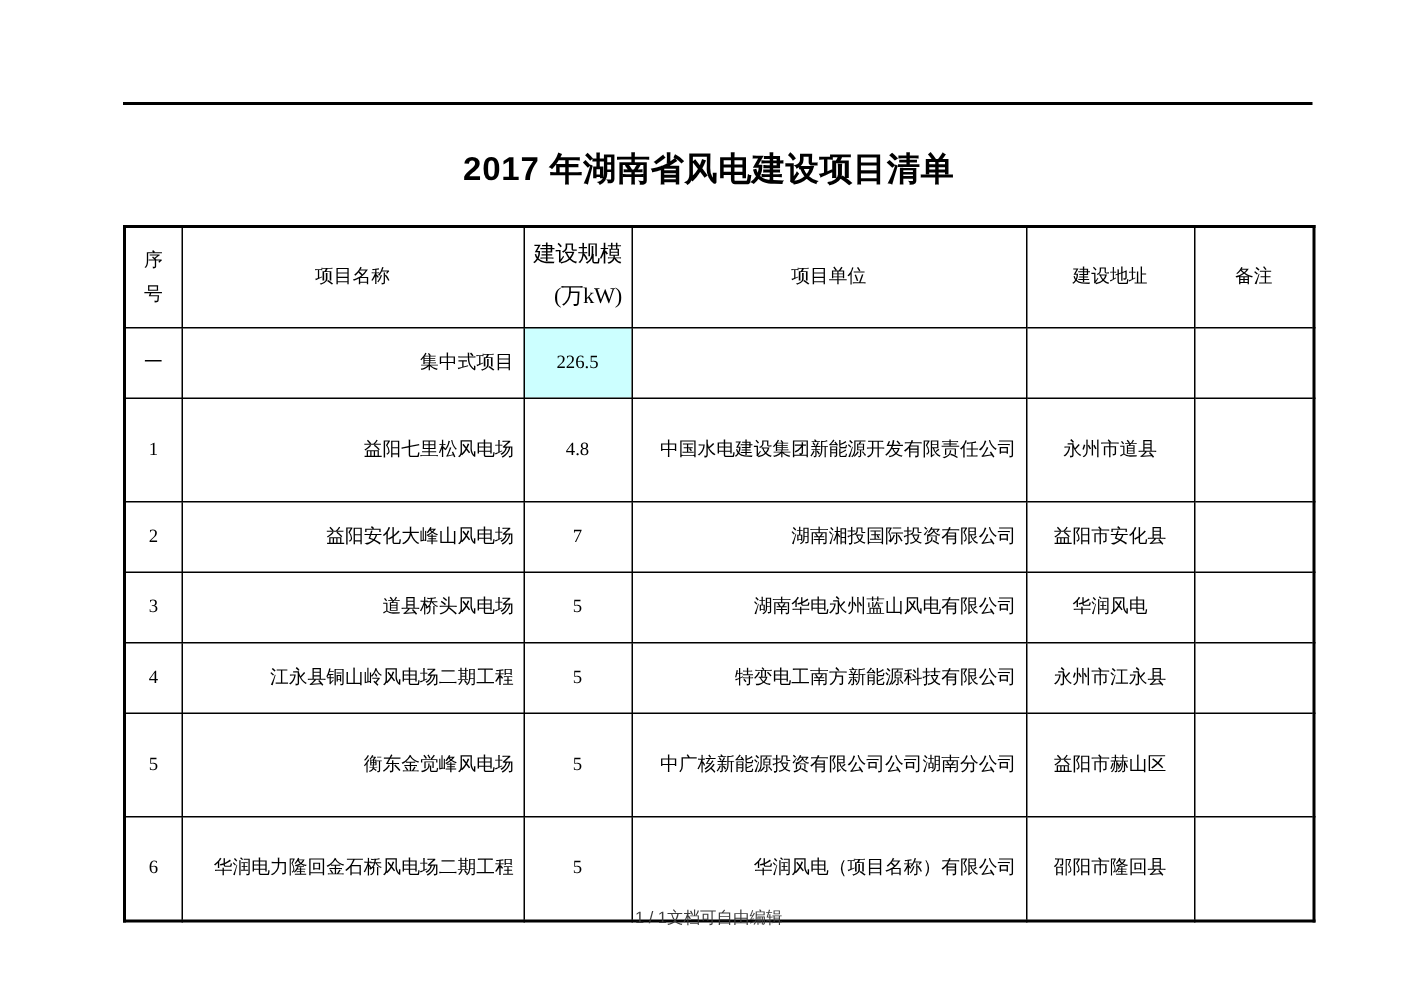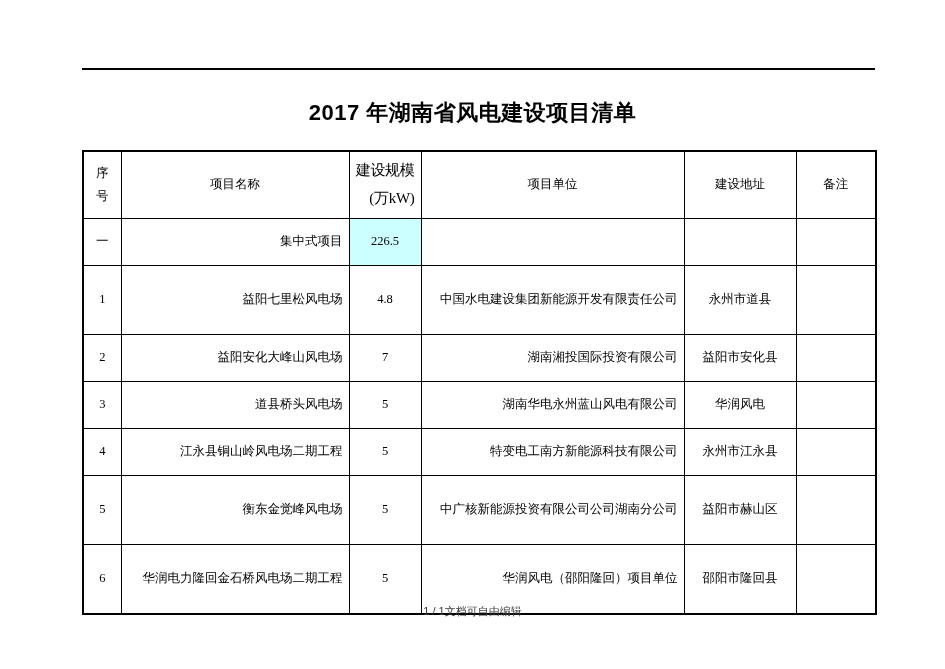--- a/index.html
+++ b/index.html
@@ -189,21 +189,21 @@
           <td class="c-left">衡东金觉峰风电场</td>
           <td class="c-center">5</td>
           <td class="c-left">中广核新能源投资有限公司公司湖南分公司</td>
           <td class="c-center">益阳市赫山区</td>
           <td class="c-center"></td>
         </tr>
         <tr class="row-data row-tall">
           <td class="c-center">6</td>
           <td class="c-left">华润电力隆回金石桥风电场二期工程</td>
           <td class="c-center">5</td>
-          <td class="c-left">华润风电（邵阳隆回）项目单位</td>
+          <td class="c-left">华润风电（项目名称）有限公司</td>
           <td class="c-center">邵阳市隆回县</td>
           <td class="c-center"></td>
         </tr>
       </tbody>
   </table>
 
   <div class="footer">1 / 1文档可自由编辑</div>
 
 </div>
 

